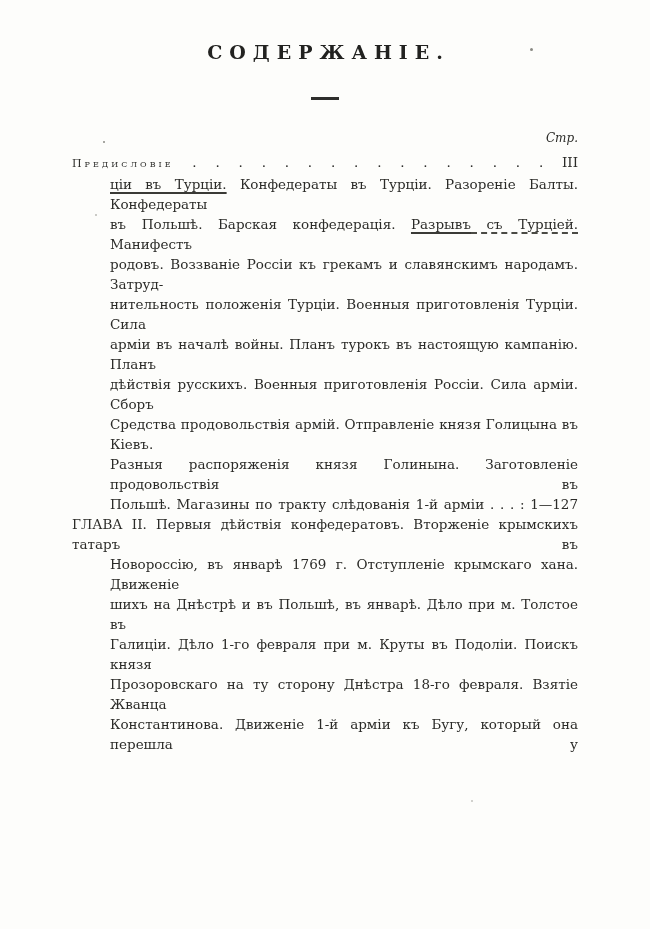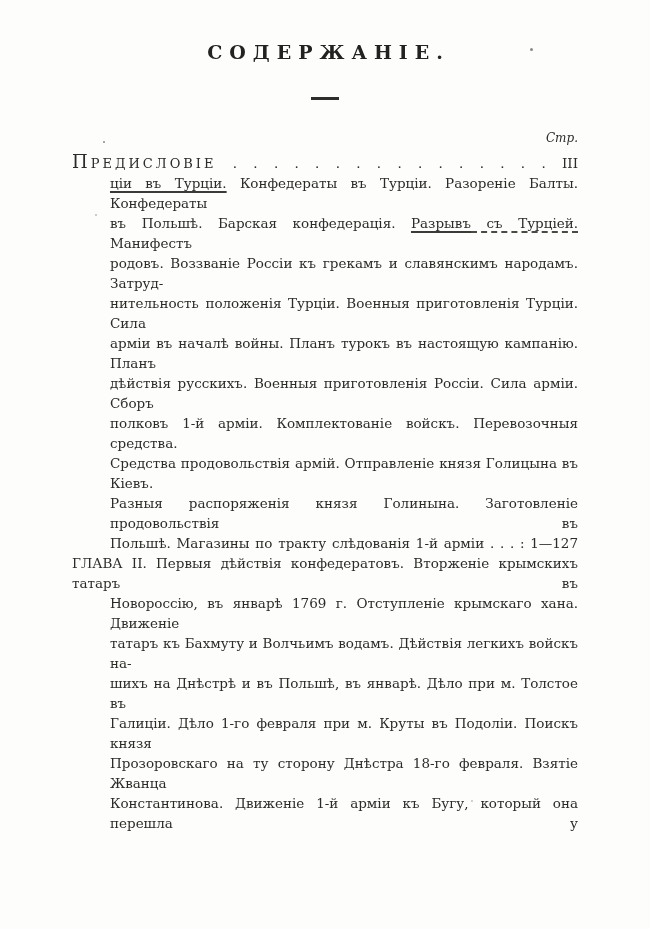--- a/index.html
+++ b/index.html
@@ -50,21 +50,21 @@
     text-align: justify;
     text-align-last: justify;
     white-space: normal;
   }
   .line.cont {
     padding-left: 38px;
   }
   .preface-label {
     font-variant: small-caps;
     letter-spacing: 3px;
-    font-size: 18px;
+    font-size: 11px;
   }
   .u-solid {
     text-decoration: underline;
     text-decoration-thickness: 1.5px;
     text-underline-offset: 3px;
     text-decoration-color: #3a3a36;
   }
   .u-dashed {
     text-decoration: underline dashed;
     text-decoration-thickness: 1.5px;
@@ -99,29 +99,27 @@
       <span>III</span>
     </div>
     <div id="chapters">
         <div>
           <div class="line cont"><span class="u-solid">ціи въ Турціи.</span><span> Конфедераты въ Турціи. Разореніе Балты. Конфедераты</span></div>
           <div class="line cont"><span>въ Польшѣ. Барская конфедерація. </span><span class="u-solid">Разрывъ</span><span class="u-dashed"> съ Турціей.</span><span> Манифестъ</span></div>
           <div class="line cont"><span>родовъ. Воззваніе Россіи къ грекамъ и славянскимъ народамъ. Затруд-</span></div>
           <div class="line cont"><span>нительность положенія Турціи. Военныя приготовленія Турціи. Сила</span></div>
           <div class="line cont"><span>арміи въ началѣ войны. Планъ турокъ въ настоящую кампанію. Планъ</span></div>
           <div class="line cont"><span>дѣйствія русскихъ. Военныя приготовленія Россіи. Сила арміи. Сборъ</span></div>
-          <div class="line cont"><span>полковъ 1-й арміи. Комплектованіе войскъ. Перевозочныя средства.</span></div>
           <div class="line cont"><span>Средства продовольствія армій. Отправленіе князя Голицына въ Кіевъ.</span></div>
           <div class="line cont"><span>Разныя распоряженія князя Голинына. Заготовленіе продовольствія въ</span></div>
           <div class="line cont"><span>Польшѣ. Магазины по тракту слѣдованія 1-й арміи</span> <span>. . . :</span> <span>1—127</span></div>
         </div>
         <div>
           <div class="line"><span>ГЛАВА II.</span> <span>Первыя дѣйствія конфедератовъ. Вторженіе крымскихъ татаръ въ</span></div>
           <div class="line cont"><span>Новороссію, въ январѣ 1769 г. Отступленіе крымскаго хана. Движеніе</span></div>
-          <div class="line cont"><span>татаръ къ Бахмуту и Волчьимъ водамъ. Дѣйствія легкихъ войскъ на-</span></div>
           <div class="line cont"><span>шихъ на Днѣстрѣ и въ Польшѣ, въ январѣ. Дѣло при м. Толстое въ</span></div>
           <div class="line cont"><span>Галиціи. Дѣло 1-го февраля при м. Круты въ Подоліи. Поискъ князя</span></div>
           <div class="line cont"><span>Прозоровскаго на ту сторону Днѣстра 18-го февраля. Взятіе Жванца</span></div>
           <div class="line cont"><span>Константинова. Движеніе 1-й арміи къ Бугу, который она перешла у</span></div>
         </div>
       </div>
   </div>
 
   <div class="speck speck-1"></div>
   <div class="speck speck-2"></div>

